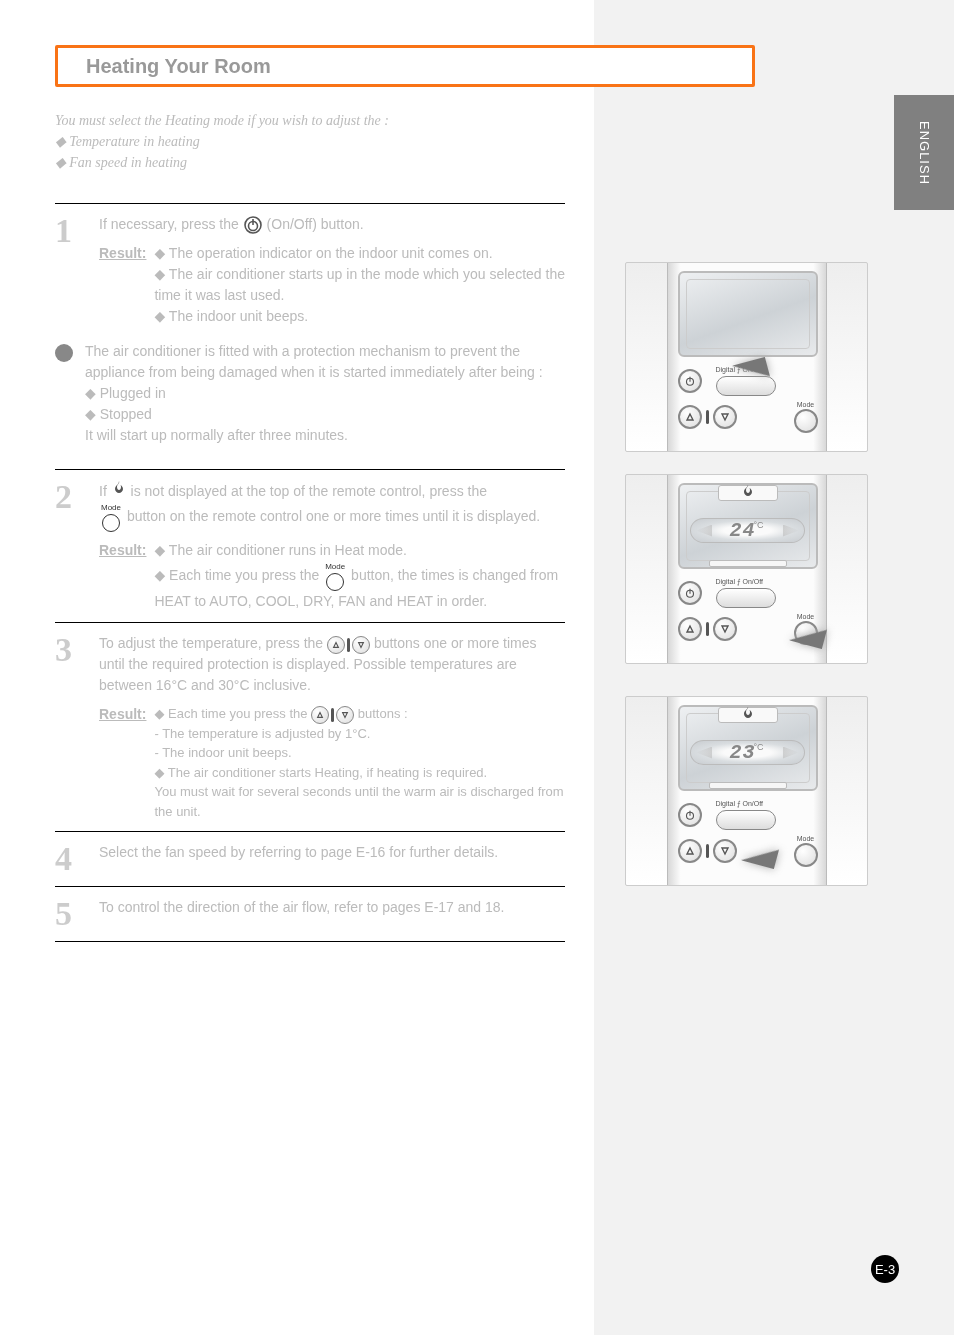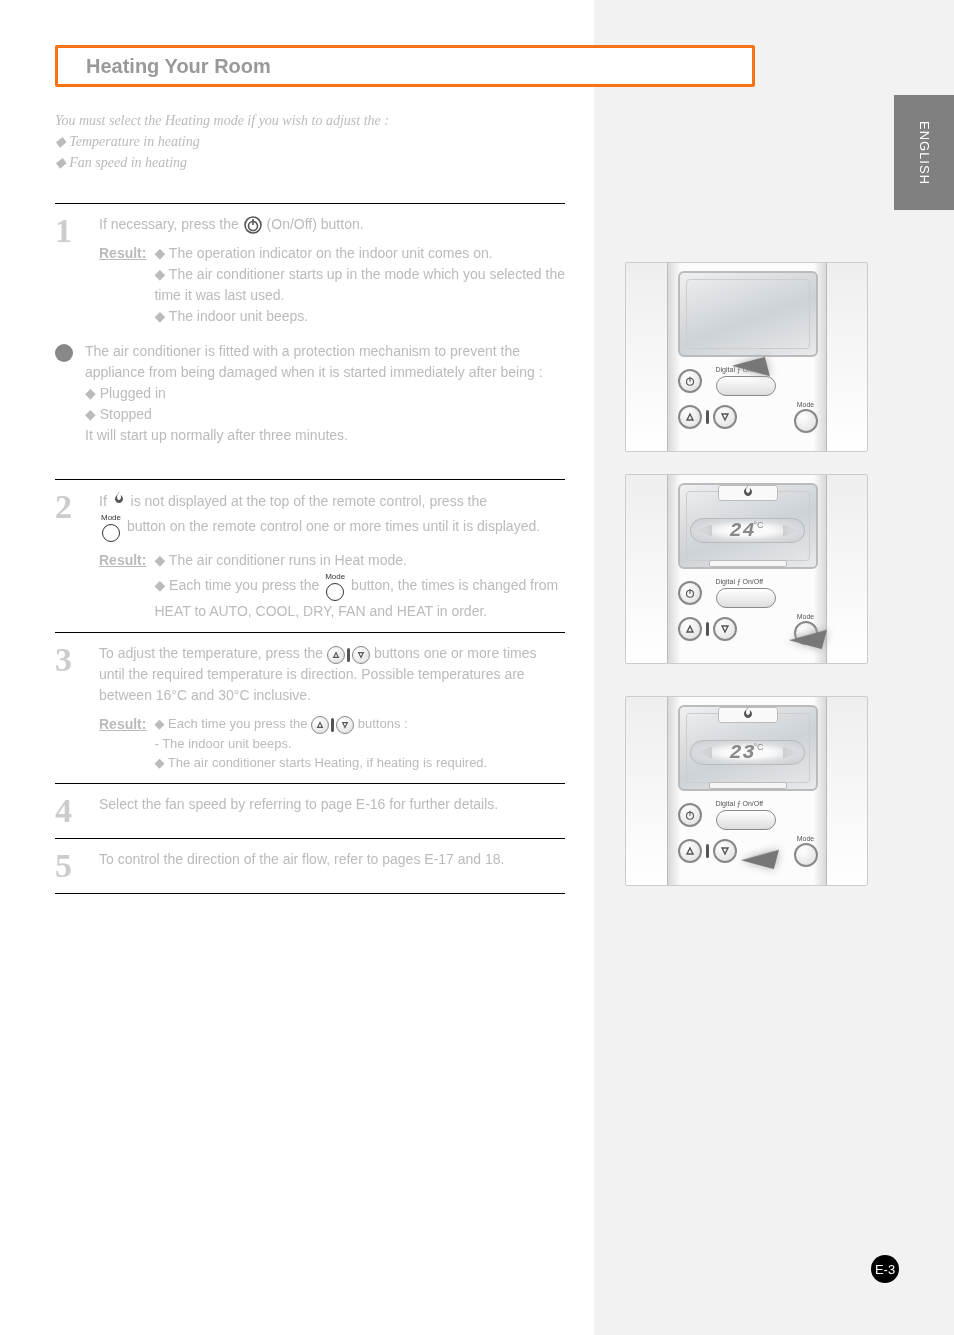--- a/index.html
+++ b/index.html
@@ -94,21 +94,21 @@
   .result-label { text-decoration: underline; font-weight: 600; color: #bbb; }
   .inline-icon {
     display: inline-block;
     vertical-align: middle;
     width: 20px;
     height: 20px;
   }
   .bullet-block {
     display: flex;
     gap: 12px;
-    margin: 14px 0 33px 0;
+    margin: 14px 0 23px 0;
     align-items: flex-start;
   }
   .bullet-dot {
     width: 18px; height: 18px;
     background: #888;
     border-radius: 50%;
     margin-top: 3px;
     flex-shrink: 0;
   }
   .mode-icon-box {
@@ -429,42 +429,44 @@
             </svg>
           </span>
         <span class="therm-bar"></span>
         <span class="btn-round sm">
             <svg class="arrow-svg" width="8" height="8" viewBox="0 0 10 10">
               <polygon points="2,2 8,2 5,8"></polygon>
             </svg>
           </span>
       </span>
       <span>buttons one or more times</span>
-      <span>until the required temperature is direction. Possible temperatures are</span>
+      <span>until the required protection is displayed. Possible temperatures are</span>
       <span>between 16°C and 30°C inclusive.</span>
       <div class="result-row">
         <span class="result-label">Result:</span>
         <div class="small">
           <span>◆ Each time you press the</span>
           <span class="temp-btn-group">
             <span class="btn-round sm">
                 <svg class="arrow-svg" width="8" height="8" viewBox="0 0 10 10">
                   <polygon points="5,2 8,8 2,8"></polygon>
                 </svg>
               </span>
             <span class="therm-bar"></span>
             <span class="btn-round sm">
                 <svg class="arrow-svg" width="8" height="8" viewBox="0 0 10 10">
                   <polygon points="2,2 8,2 5,8"></polygon>
                 </svg>
               </span>
           </span>
           <span>buttons :</span>
+          <div>- The temperature is adjusted by 1°C.</div>
           <div>- The indoor unit beeps.</div>
           <div>◆ The air conditioner starts Heating, if heating is required.</div>
+          <div>You must wait for several seconds until the warm air is discharged from the unit.</div>
         </div>
       </div>
     </div>
   </div>
 
   <hr class="divider">
   <div class="step">
     <div class="step-num">4</div>
     <div class="step-body">Select the fan speed by referring to page E-16 for further details.</div>
   </div>

